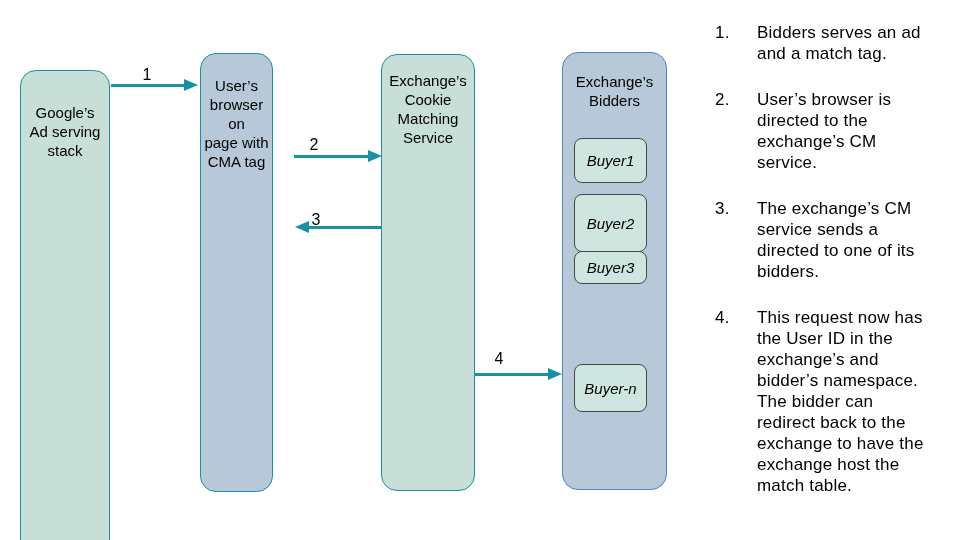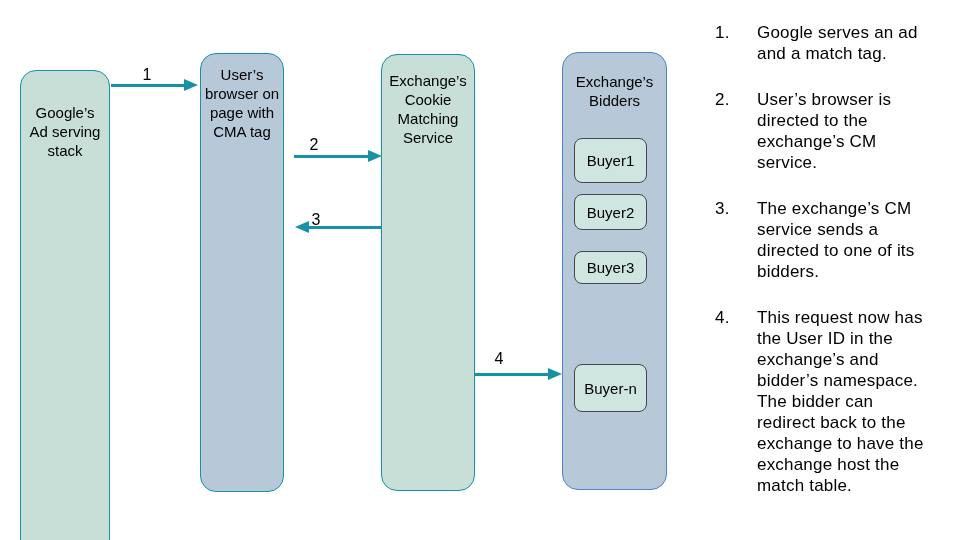--- a/index.html
+++ b/index.html
@@ -10,31 +10,31 @@
   }
   
   .node {
     position:absolute; border-radius:16px; border:1.6px solid #1792a4;
     text-align:center; font-size:15px; line-height:19px;
   }
   .node .node-title { white-space:pre-line; display:block; }
   .node-green { background:#c7dfd6; }
   .node-blue  { background:#b7c9d8; }
   #box-google  { left:20px;  top:70px; width:90px;  height:525px; padding-top:32px; }
-  #box-browser { left:200px; top:53px; width:84px;  height:439px; padding-top:11px; }
+  #box-browser { left:200px; top:53px; width:73px;  height:439px; padding-top:22px; }
   #box-cm      { left:381px; top:54px; width:94px;  height:437px; padding-top:16px; }
   #box-bidders { left:562px; top:52px; width:105px; height:438px; padding-top:19px; border-color:#4c86c8; }
   
   .buyer {
     position:absolute; left:574px; width:73px; background:#cfe5e0;
     border:1px solid #474747; border-radius:8px;
-    display:flex; align-items:center; justify-content:center; font-size:15px;
+    display:flex; align-items:center; justify-content:center; font-size:15px;font-style:italic;
   }
   #buyer-1 { top:138px; height:45px; }
-  #buyer-2 { top:194px; height:36px; }
+  #buyer-2 { top:194px; height:58px; }
   #buyer-3 { top:251px; height:33px; }
   #buyer-n { top:364px; height:48px; }
   
   .arrow-line { position:absolute; height:3px; background:#1792a4; }
   .arrow-head { position:absolute; width:0; height:0; border-top:6px solid transparent; border-bottom:6px solid transparent; }
   .head-right { border-left:14px solid #1792a4; }
   .head-left  { border-right:14px solid #1792a4; }
   #arrow1-line { left:111px; top:84px;  width:76px; }
   #arrow1-head { left:184px; top:79px; }
   #arrow2-line { left:294px; top:155px; width:76px; }
@@ -109,21 +109,21 @@
   <div class="arrow-head head-left" id="arrow3-head"></div>
   <div class="arrow-label" id="label3">3</div>
 
   <div class="arrow-line" id="arrow4-line"></div>
   <div class="arrow-head head-right" id="arrow4-head"></div>
   <div class="arrow-label" id="label4">4</div>
 
   <div class="steps">
     <div class="step">
       <div class="step-num">1.</div>
-      <div class="step-text">Google serves an ad
+      <div class="step-text">Bidders serves an ad
 and a match tag.</div>
     </div>
     <div class="step">
       <div class="step-num">2.</div>
       <div class="step-text">User’s browser is
 directed to the
 exchange’s CM
 service.</div>
     </div>
     <div class="step">

